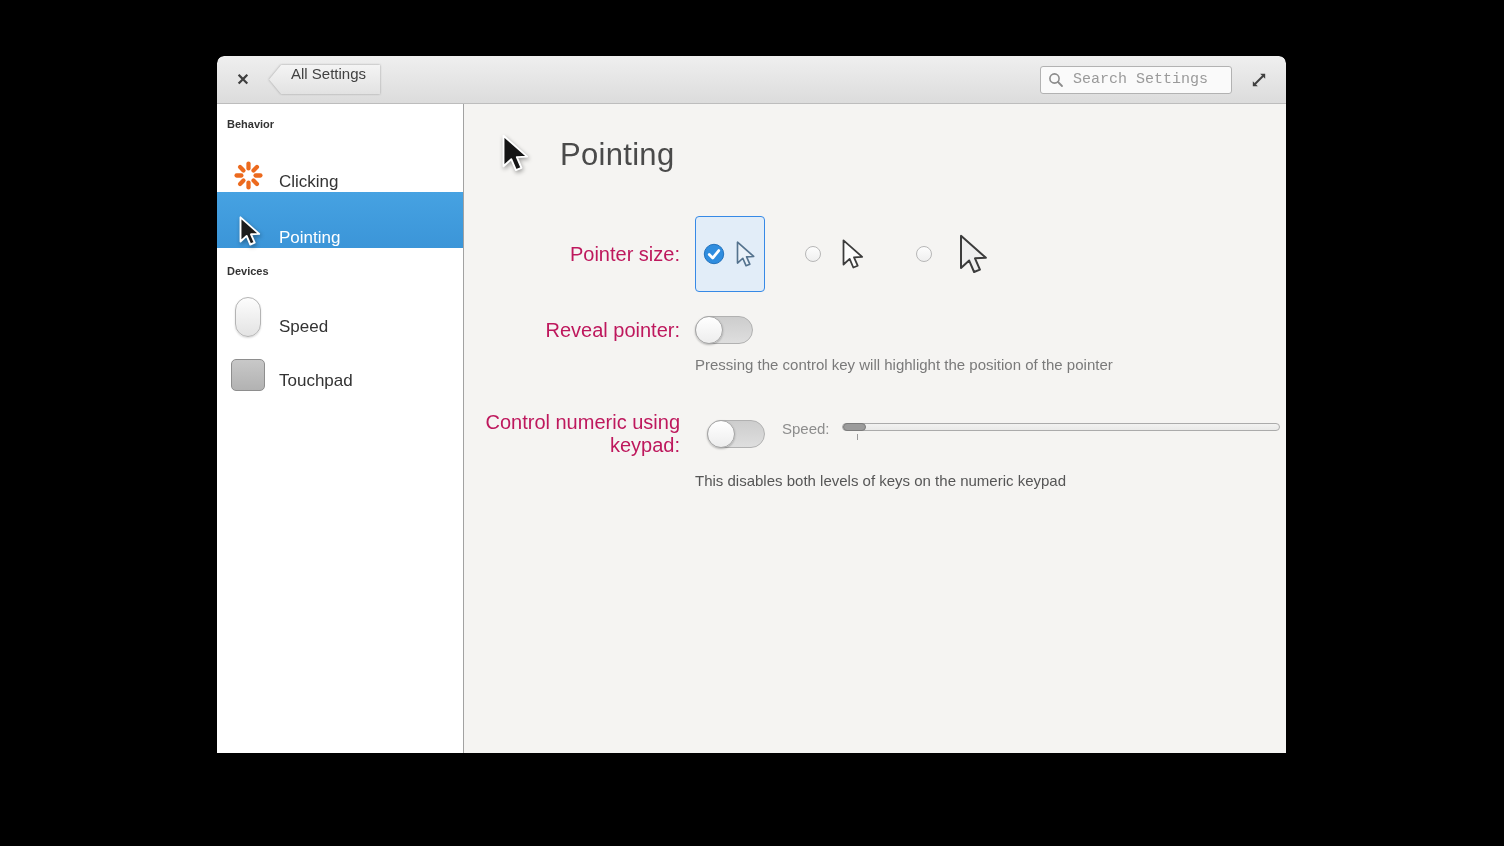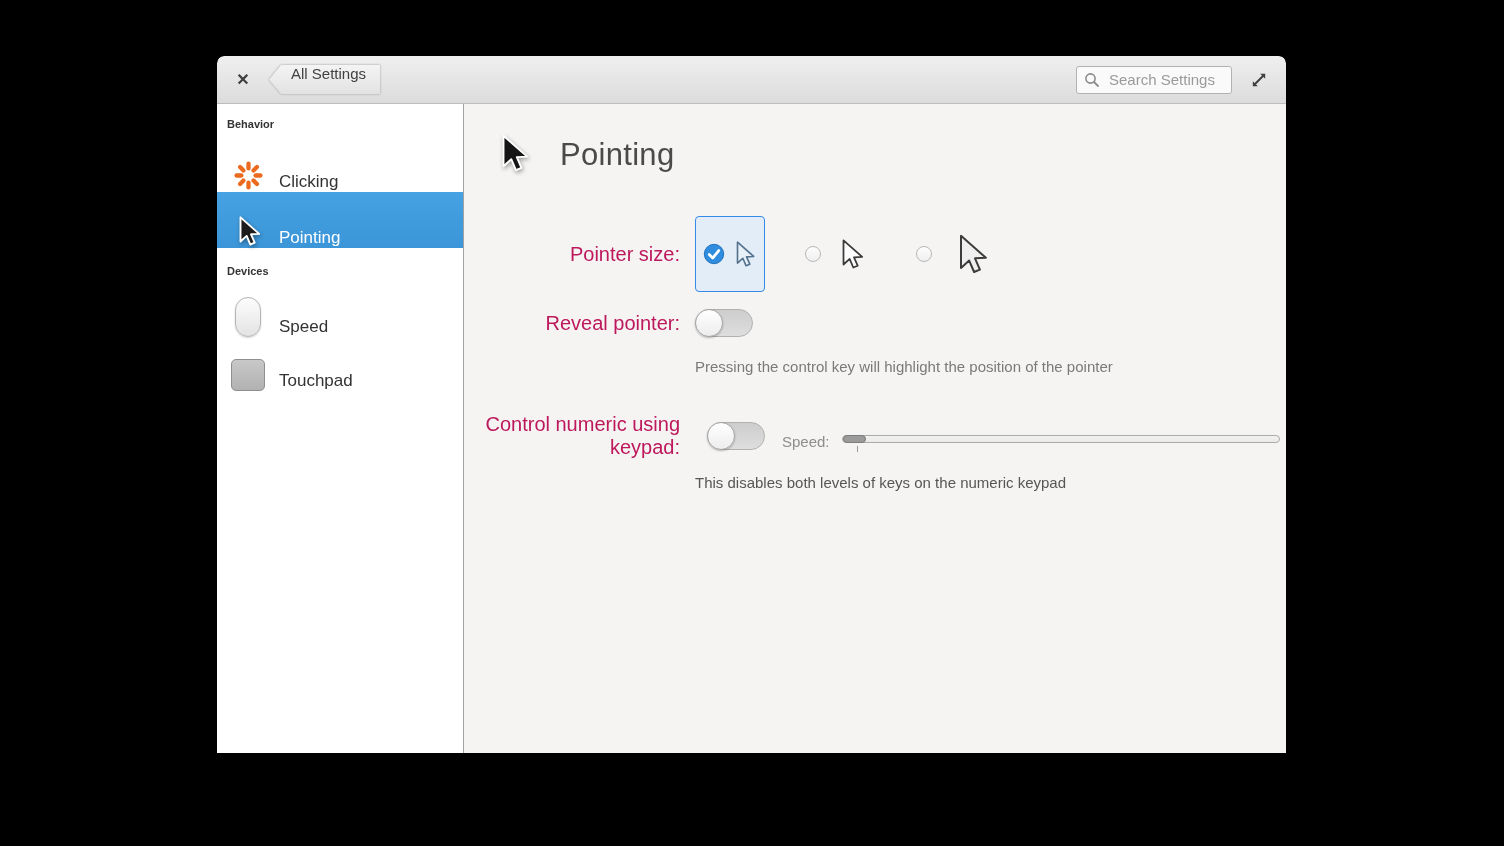--- a/index.html
+++ b/index.html
@@ -18,21 +18,21 @@
   .close-btn { margin-left:15px; width:22px; height:22px; border:none; background:none;
                font-size:16px; font-weight:bold; color:#3f3f3f; cursor:default; line-height:22px; }
   .back-wrap { margin-left:15px; filter:drop-shadow(0 0 1px #9b9b9b); }
   .back-btn { clip-path:polygon(12px 0, 100% 0, 100% 100%, 12px 100%, 0 50%);
               background:linear-gradient(#f4f4f4,#e2e2e2);
               height:29px; padding:0 14px 0 22px; display:flex; align-items:flex-start;
               font-size:15px; color:#414141; }
   .win-title { position:absolute; left:0; right:0; text-align:center;
                font-size:15px; font-weight:bold; color:#464646; pointer-events:none; }
   .header-right { margin-left:auto; display:flex; align-items:center; }
-  .search-wrap { position:relative; width:156px; height:28px; }
+  .search-wrap { position:relative; width:192px; height:28px;font-family:Liberation Mono, monospace; }
   .search-wrap svg { position:absolute; left:8px; top:6px; }
   .search-input { width:100%; height:100%; border:1px solid #b2b2b2; border-radius:3px;
                   background:#fafafa; padding:0 8px 0 32px; font-size:15px; color:#444;
                   font-family:inherit; }
   .search-input::placeholder { color:#9a9a9a; }
   .maximize-btn { margin:0 14px 0 14px; width:26px; height:26px; border:none; background:none;
                   display:flex; align-items:center; justify-content:center; }
 
   
   .win-body { flex:1; display:flex; min-height:0; }
@@ -69,31 +69,31 @@
   .size-option { display:flex; align-items:center; }
   .size-option.sel { width:70px; height:76px; border:1px solid #3689e6; border-radius:4px;
                      background:#e2edf8; justify-content:space-evenly; }
   .size-option.o2 { margin-left:40px; }
   .size-option.o2 .cursor-svg { margin-left:15px; }
   .size-option.o3 { margin-left:50px; }
   .size-option.o3 .cursor-svg { margin-left:19px; }
   .radio { width:16px; height:16px; border-radius:50%; border:1px solid #b7b7b7;
            background:linear-gradient(#fdfdfd,#efefef); }
 
-  .reveal-row { margin-top:17px; row-gap:21px; }
+  .reveal-row { margin-top:24px; row-gap:12px; }
   .keypad-row { margin-top:38px; row-gap:15px; }
   .col2 { grid-column:2; }
 
   .toggle { width:58px; height:28px; border-radius:14px; position:relative;
             background:linear-gradient(#cdcdcd,#dedede); border:1px solid #b1b1b1; }
   .toggle .knob { position:absolute; left:-1px; top:-1px; width:28px; height:28px;
                   border-radius:50%; background:linear-gradient(#ffffff,#ededed);
                   border:1px solid #a6a6a6; box-shadow:0 1px 2px rgba(0,0,0,.25); }
 
-  .keypad-controls { display:flex; align-items:flex-end;padding-left:12px; }
+  .keypad-controls { display:flex; align-items:flex-start;padding-left:12px; }
   .speed-label { margin-left:17px; font-size:15px; color:#8d8d8d; }
   .slider { position:relative; margin-left:12px; width:438px; height:18px; }
   .slider .track { position:absolute; top:3px; left:0; width:438px; height:8px;
                    border-radius:4px; background:linear-gradient(#f2f2f1,#e9e9e8);
                    border:1px solid #ababab; }
   .slider .handle { position:absolute; top:3px; left:1px; width:23px; height:8px;
                     border-radius:4px; background:#9b9b9b; border:1px solid #7c7c7c; }
   .slider .tick { position:absolute; top:14px; left:15px; width:1px; height:6px; background:#9a9a9a; }
 
   .cursor-shadow { filter:drop-shadow(1px 2px 2px rgba(0,0,0,.35)); }

